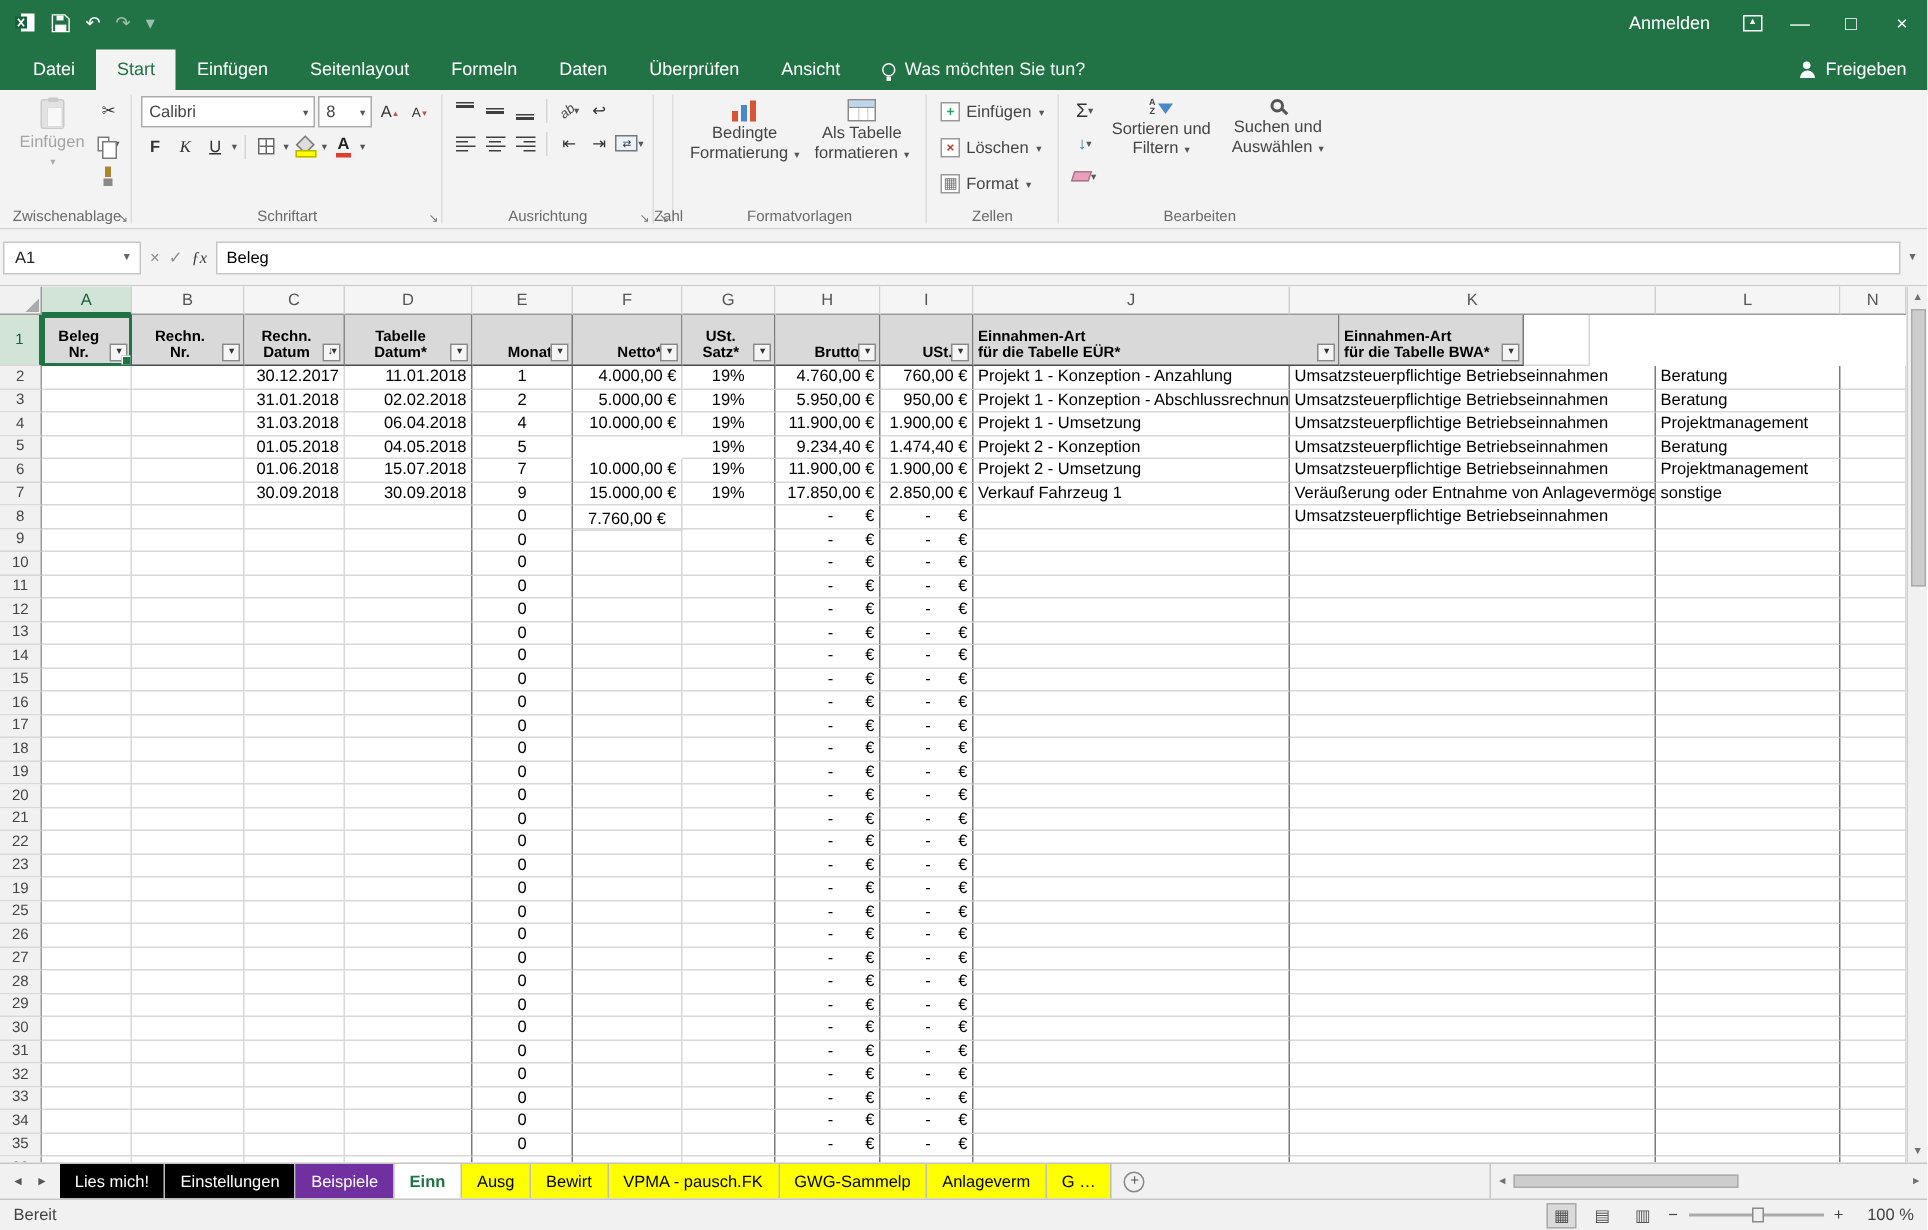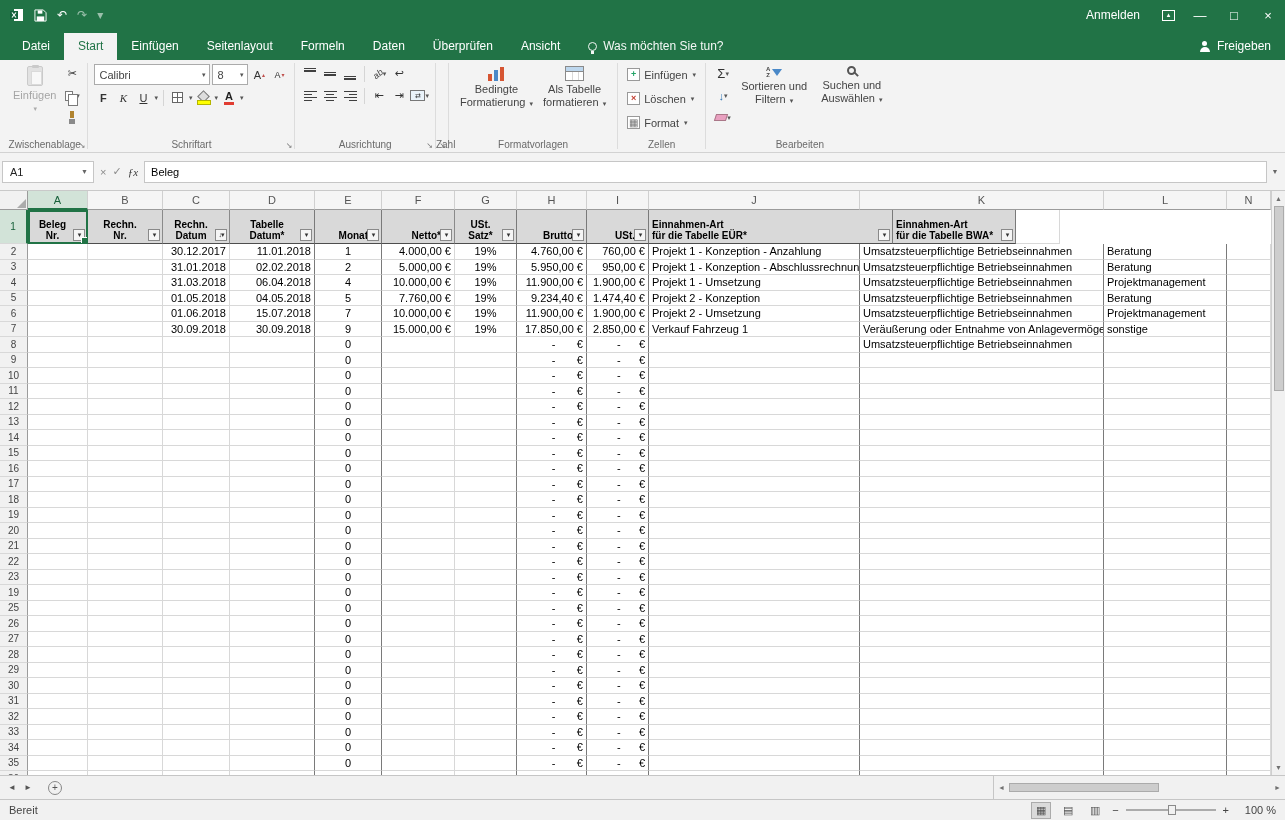--- a/index.html
+++ b/index.html
@@ -536,21 +536,21 @@
             <div class="cell darkr" style="width: 123px; text-align: left;">Projektmanagement</div>
             <div class="cell" style="width: 44px; text-align: left;"></div>
           </div>
           <div class="grow">
             <div class="rownum">5</div>
             <div class="cell" style="width: 60px; text-align: center;"></div>
             <div class="cell" style="width: 75px; text-align: center;"></div>
             <div class="cell" style="width: 67px; text-align: right;">01.05.2018</div>
             <div class="cell darkr" style="width: 85px; text-align: right;">04.05.2018</div>
             <div class="cell darkr" style="width: 67px; text-align: center;">5</div>
-            <div class="cell" style="width: 73px; text-align: right;">7.760,00 €</div>
+            <div class="cell" style="width: 73px; text-align: center; margin-top: 48px;">7.760,00 €</div>
             <div class="cell darkr" style="width: 62px; text-align: center;">19%</div>
             <div class="cell darkr" style="width: 70px; text-align: right;">9.234,40 €</div>
             <div class="cell darkr" style="width: 62px; text-align: right;">1.474,40 €</div>
             <div class="cell darkr" style="width: 211px; text-align: left;">Projekt 2 - Konzeption</div>
             <div class="cell darkr" style="width: 244px; text-align: left;">Umsatzsteuerpflichtige Betriebseinnahmen</div>
             <div class="cell darkr" style="width: 123px; text-align: left;">Beratung</div>
             <div class="cell" style="width: 44px; text-align: left;"></div>
           </div>
           <div class="grow">
             <div class="rownum">6</div>
@@ -1056,20 +1056,32 @@
       <span class="vtrack"></span>
       <span class="arr bottom">▼</span>
     </div>
   </div>
 
   <div class="tabbar">
     <div class="tnav">
       <span>◄</span>
       <span>►</span>
     </div>
+    <div class="tabstrip">
+        <div class="stab" style="background: rgb(0, 0, 0); color: rgb(255, 255, 255);">Lies mich!</div>
+        <div class="stab" style="background: rgb(0, 0, 0); color: rgb(255, 255, 255);">Einstellungen</div>
+        <div class="stab" style="background: rgb(112, 48, 160); color: rgb(255, 255, 255);">Beispiele</div>
+        <div class="stab active" style="background: rgb(255, 255, 255); color: rgb(33, 115, 70); font-weight: bold;">Einn</div>
+        <div class="stab" style="background: rgb(255, 255, 0); color: rgb(0, 0, 0);">Ausg</div>
+        <div class="stab" style="background: rgb(255, 255, 0); color: rgb(0, 0, 0);">Bewirt</div>
+        <div class="stab" style="background: rgb(255, 255, 0); color: rgb(0, 0, 0);">VPMA - pausch.FK</div>
+        <div class="stab" style="background: rgb(255, 255, 0); color: rgb(0, 0, 0);">GWG-Sammelp</div>
+        <div class="stab" style="background: rgb(255, 255, 0); color: rgb(0, 0, 0);">Anlageverm</div>
+        <div class="stab" style="background: rgb(255, 255, 0); color: rgb(0, 0, 0);">G …</div>
+      </div>
     <div class="addsheet">
       <span class="circ">+</span>
     </div>
     <div class="hscroll">
       <span class="arr">◄</span>
       <span class="hthumb"></span>
       <span class="htrack"></span>
       <span class="arr">►</span>
     </div>
   </div>

